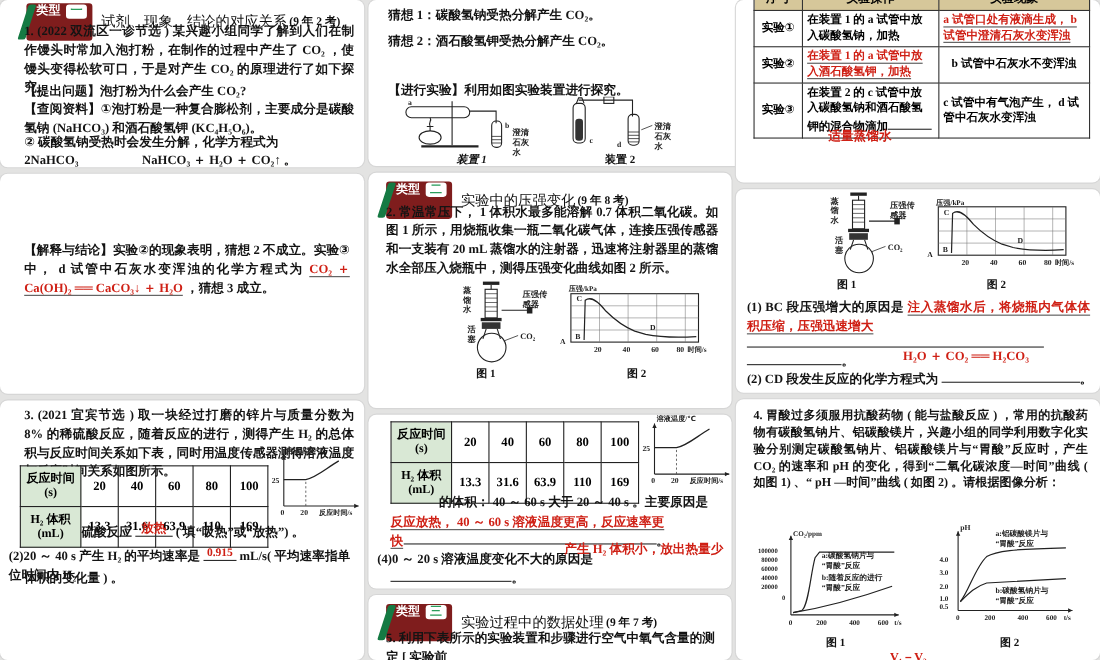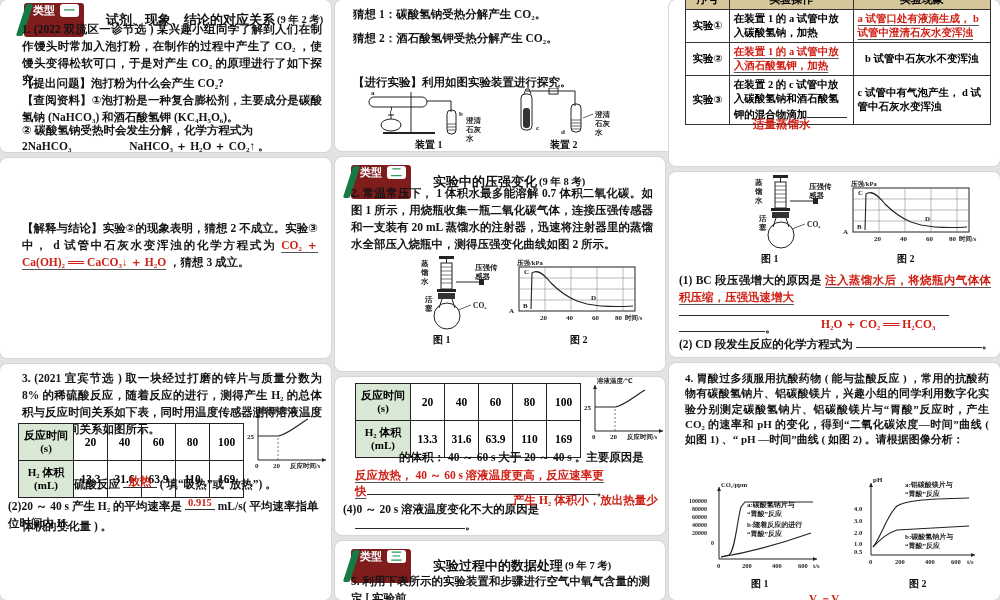--- a/index.html
+++ b/index.html
@@ -10,21 +10,21 @@
   .just{text-align:justify;}
   .red{color:#cf2015;}
   .u{text-decoration:underline;text-underline-offset:3px;text-decoration-thickness:1px;text-decoration-color:#555;}
   .bl{display:inline-block;border-bottom:1.4px solid #2b2b2b;height:11px;vertical-align:baseline;}
   .badge{display:inline-flex;align-items:center;background:#7f1d1d;color:#fff;border-radius:3px;
          padding:1px 5px 20px 9px;font-family:"Liberation Sans","DejaVu Sans",sans-serif;
          font-weight:bold;font-size:11px;line-height:13px;position:relative;}
   .badge::before{content:"";position:absolute;left:-3px;top:1px;bottom:1px;width:7px;background:#157a43;
          transform:skewX(-18deg);border-radius:2px;}
   .badge .num{background:#fff;color:#2a9d5c;border-radius:3px;margin-left:5px;padding:0 4px;font-size:11px;}
-  .sec-title{font-size:13px;font-weight:bold;color:#111;margin-left:22px;white-space:nowrap;}
+  .sec-title{font-size:13px;font-weight:normal;color:#111;margin-left:8px;white-space:nowrap;}
   .freq{font-size:10.5px;font-weight:bold;color:#111;margin-left:2px;white-space:nowrap;}
   .titlerow{position:absolute;display:flex;align-items:center;}
   
   .h2t{border-collapse:collapse;position:absolute;}
   .h2t td{border:1.3px solid #222;text-align:center;font-weight:bold;font-size:11.5px;
           width:33px;height:36px;padding:0;background:transparent;}
   .h2t td.hd{background:#d9e8d5;width:54px;font-size:11px;line-height:13px;}
   
   .expt{border-collapse:collapse;position:absolute;}
   .expt th,.expt td{border:1px solid #333;font-size:10.5px;line-height:14px;font-weight:bold;
@@ -131,21 +131,21 @@
       <ellipse cx="28" cy="37" rx="10" ry="6" stroke="#222" fill="none"></ellipse>
       <path d="M28 31 V27 M25 27 h6 M28 27 C 26 23, 30 22, 28 19" stroke="#222" fill="none"></path>
       <path d="M64 13 H88 V24" stroke="#222" fill="none"></path>
       <rect x="84" y="22" width="9" height="24" rx="4" stroke="#222" fill="none"></rect>
       <path d="M84 36 h9 M84 39 h9 M84 42 h9" stroke="#222" stroke-width="0.7"></path>
       <text x="8" y="7" font-size="7">a</text>
       <text x="96" y="28" font-size="7">b</text>
     </svg>
     <div class="figlab" style="left:103px;top:28px;width:16px;">澄清石灰水</div>
   </div>
-  <div class="figcap" style="left:80px;top:138px;">装置 1</div>
+  <div class="figcap" style="left:80px;top:138px;font-style:italic;">装置 1</div>
 
   <div style="position:absolute;left:170px;top:88px;width:120px;height:50px;">
     <svg width="120" height="50" viewBox="0 0 120 50">
       <rect x="16" y="6" width="11" height="36" rx="4" stroke="#222" fill="none"></rect>
       <rect x="18" y="20" width="7" height="20" rx="3" fill="#333"></rect>
       <path d="M19 6 l2 -5 h3 l2 5" stroke="#222" fill="none"></path>
       <path d="M21 3 H70 V18" stroke="#222" fill="none"></path>
       <rect x="44" y="0" width="9" height="6" stroke="#222" fill="none"></rect>
       <rect x="66" y="16" width="10" height="28" rx="4" stroke="#222" fill="none"></rect>
       <path d="M66 32 h10 M66 35 h10 M66 38 h10 M66 41 h10" stroke="#222" stroke-width="0.7"></path>

